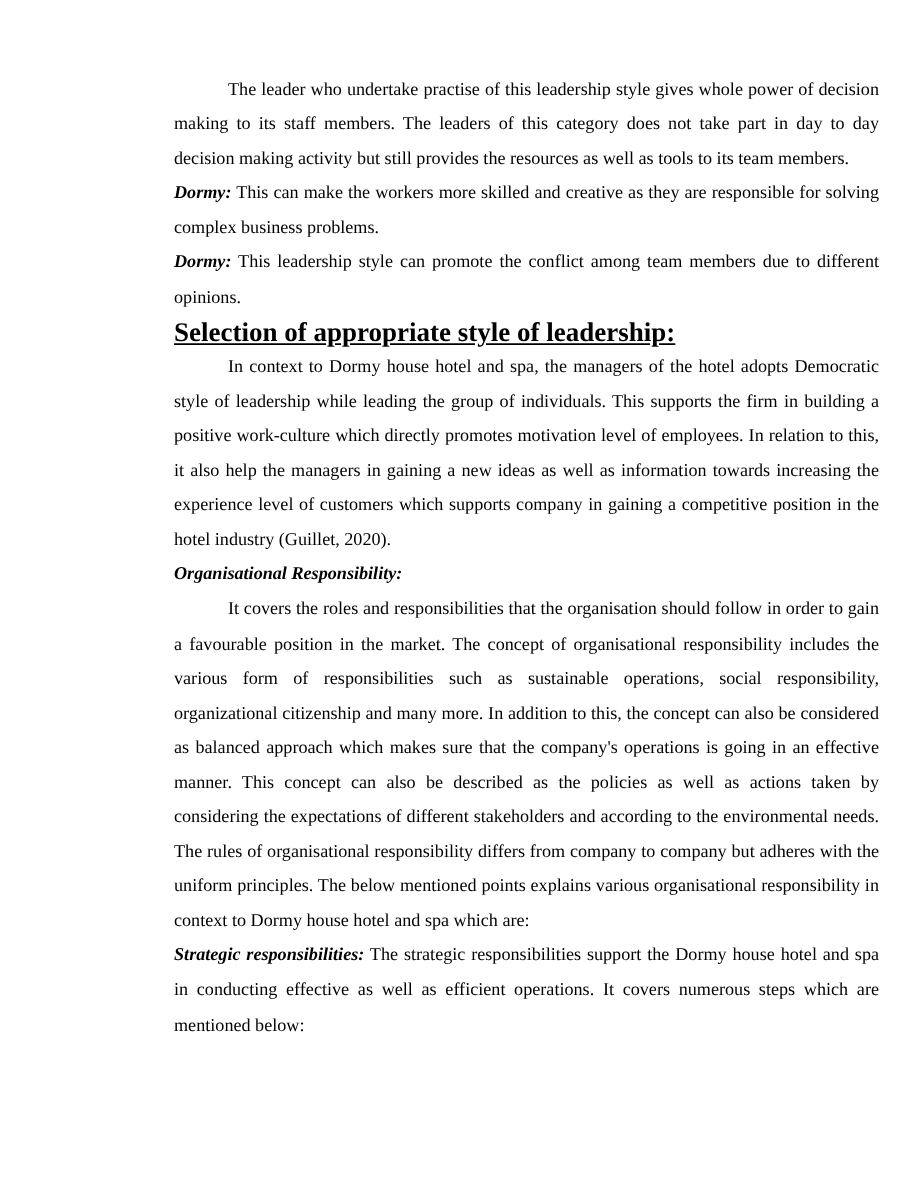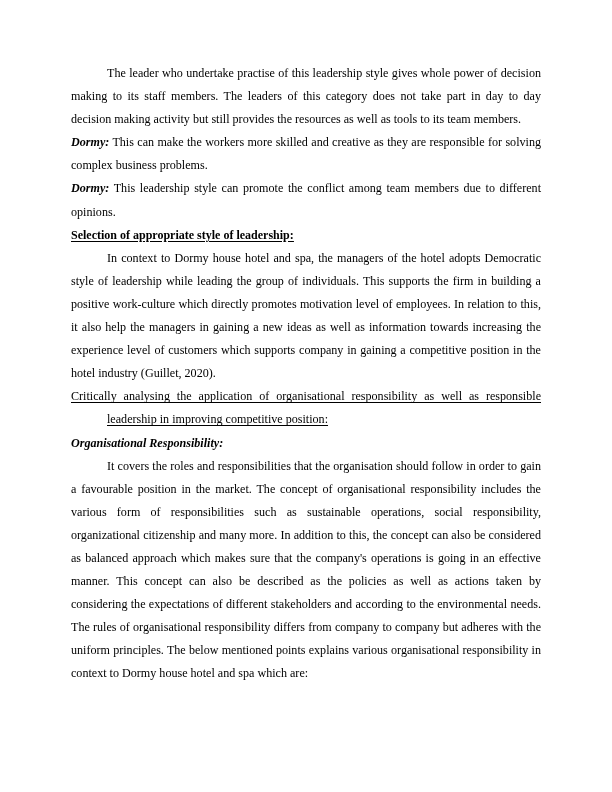--- a/index.html
+++ b/index.html
@@ -13,21 +13,22 @@
     font-family: "Liberation Serif", "DejaVu Serif", serif;
     color: #000000;
     overflow: hidden;
   }
   .page {
     position: relative;
     width: 564px;
     height: 792px;
     background: #ffffff;
     box-sizing: border-box;
-    padding: 62px 71px 0 71px;
+    padding: 48px 71px 0 71px;
+    margin-left: 45px;
   }
   .doc-body {
     width: 470px;
   }
   
   .para {
     font-size: 12.1px;
     line-height: 23.1px;
     text-align: justify;
     text-justify: inter-word;
@@ -37,21 +38,21 @@
   .para.indent-first {
     text-indent: 36px;
   }
   
   .lead {
     font-weight: bold;
     font-style: italic;
   }
   
   .head-bold-underline {
-    font-size: 12px;
+    font-size: 18px;
     line-height: 23.1px;
     font-weight: bold;
     text-decoration: underline;
     text-underline-offset: 1.5px;
     text-align: left;
     margin: 0;
     display: block;
   }
   .head-bold-underline > span {
     text-decoration: underline;
@@ -99,24 +100,21 @@
     <p class="para indent-first">The leader who undertake practise of this leadership style gives whole power of decision making to its staff members. The leaders of this category does not take part in day to day decision making activity but still provides the resources as well as tools to its team members.</p>
 
     <p class="para"><span class="lead">Dormy:</span><span>  This can make the workers more skilled and creative as they are responsible for solving complex business problems.</span></p>
 
     <p class="para"><span class="lead">Dormy:</span><span>  This leadership style can promote the conflict among team members due to different opinions.</span></p>
 
     <p class="head-bold-underline"><span>Selection of appropriate style of leadership:</span></p>
 
     <p class="para indent-first">In context to Dormy house hotel and spa, the managers of the hotel adopts Democratic style of leadership while leading the group of individuals. This supports the firm in building a positive work-culture which directly promotes motivation level of employees. In relation to this, it also help the managers in gaining a new ideas as well as information towards increasing the experience level of customers which supports company in gaining a competitive position in the hotel industry (Guillet, 2020).</p>
 
-    <p class="head-underline">
-        <span class="line-1">Critically analysing the application of organisational responsibility as well as responsible</span>
-        <span class="line-2">leadership in improving competitive position:</span>
-      </p>
 
     <p class="head-bold-italic">Organisational Responsibility:</p>
 
     <p class="para indent-first">It covers the roles and responsibilities that the organisation should follow in order to gain a favourable position in the market. The concept of organisational responsibility includes the various form of responsibilities such as sustainable operations, social responsibility, organizational citizenship and many more.  In addition to this, the concept can also be considered as balanced approach which makes sure that the company's operations is going in an effective manner. This concept can also be described as the policies as well as actions taken by considering the expectations of different stakeholders and according to the environmental needs. The rules of organisational responsibility differs from company to company but adheres with the uniform principles. The below mentioned points explains various organisational responsibility in context to Dormy house hotel and spa which are:</p>
 
+    <p class="para"><span class="lead">Strategic responsibilities:</span><span> The strategic responsibilities support the Dormy house hotel and spa in conducting effective as well as efficient operations. It covers numerous steps which are mentioned below:</span></p>
 
   </div>
 </div>
 
 </body></html>

